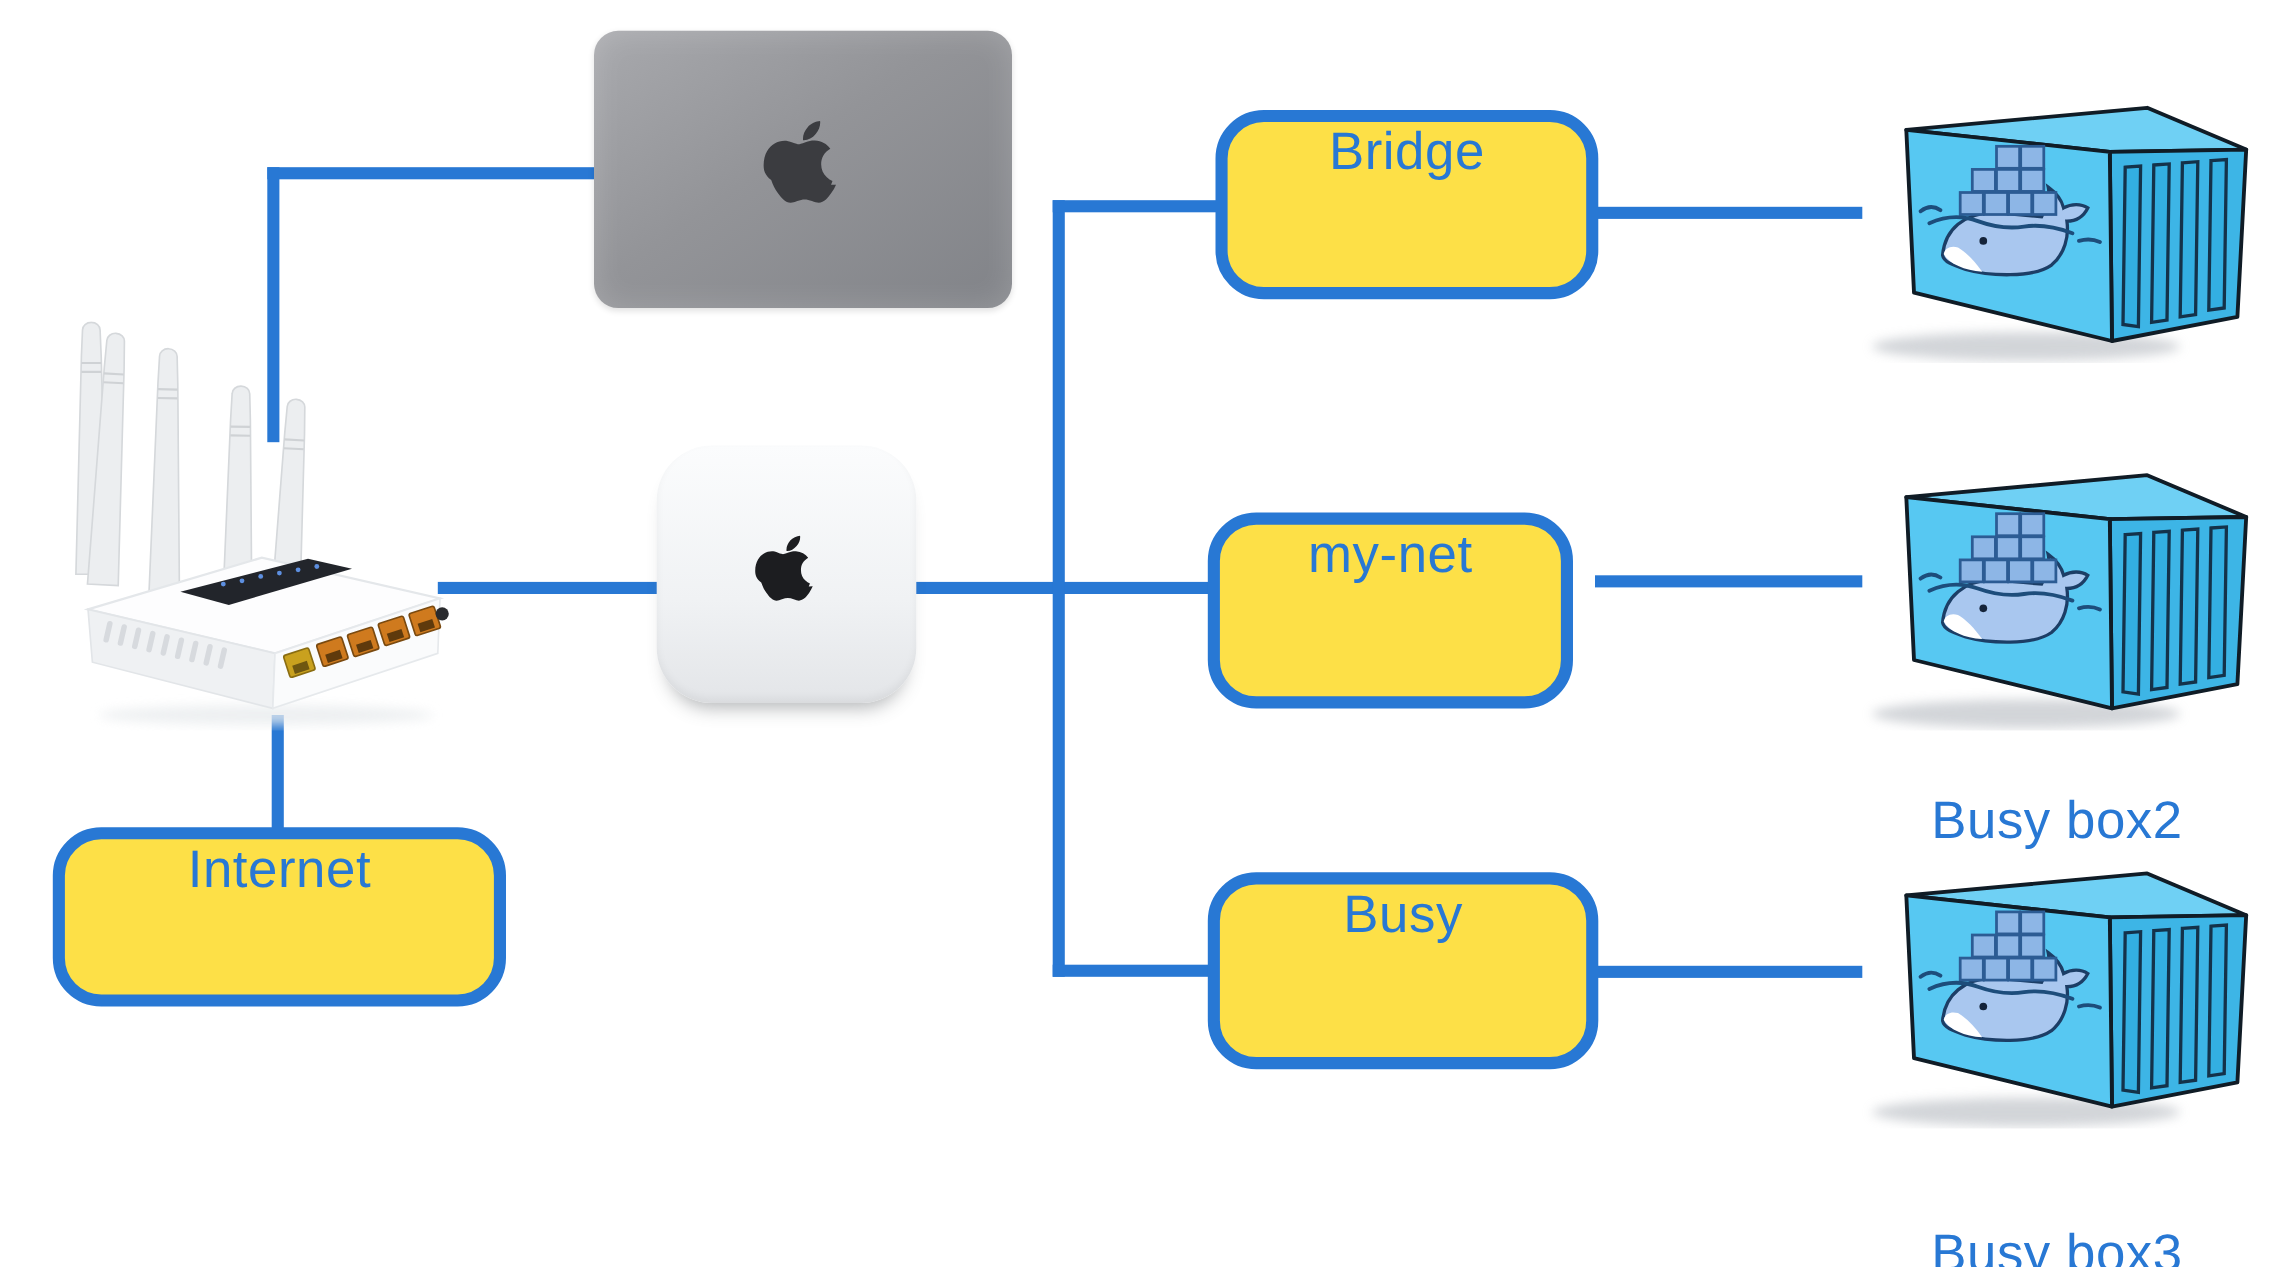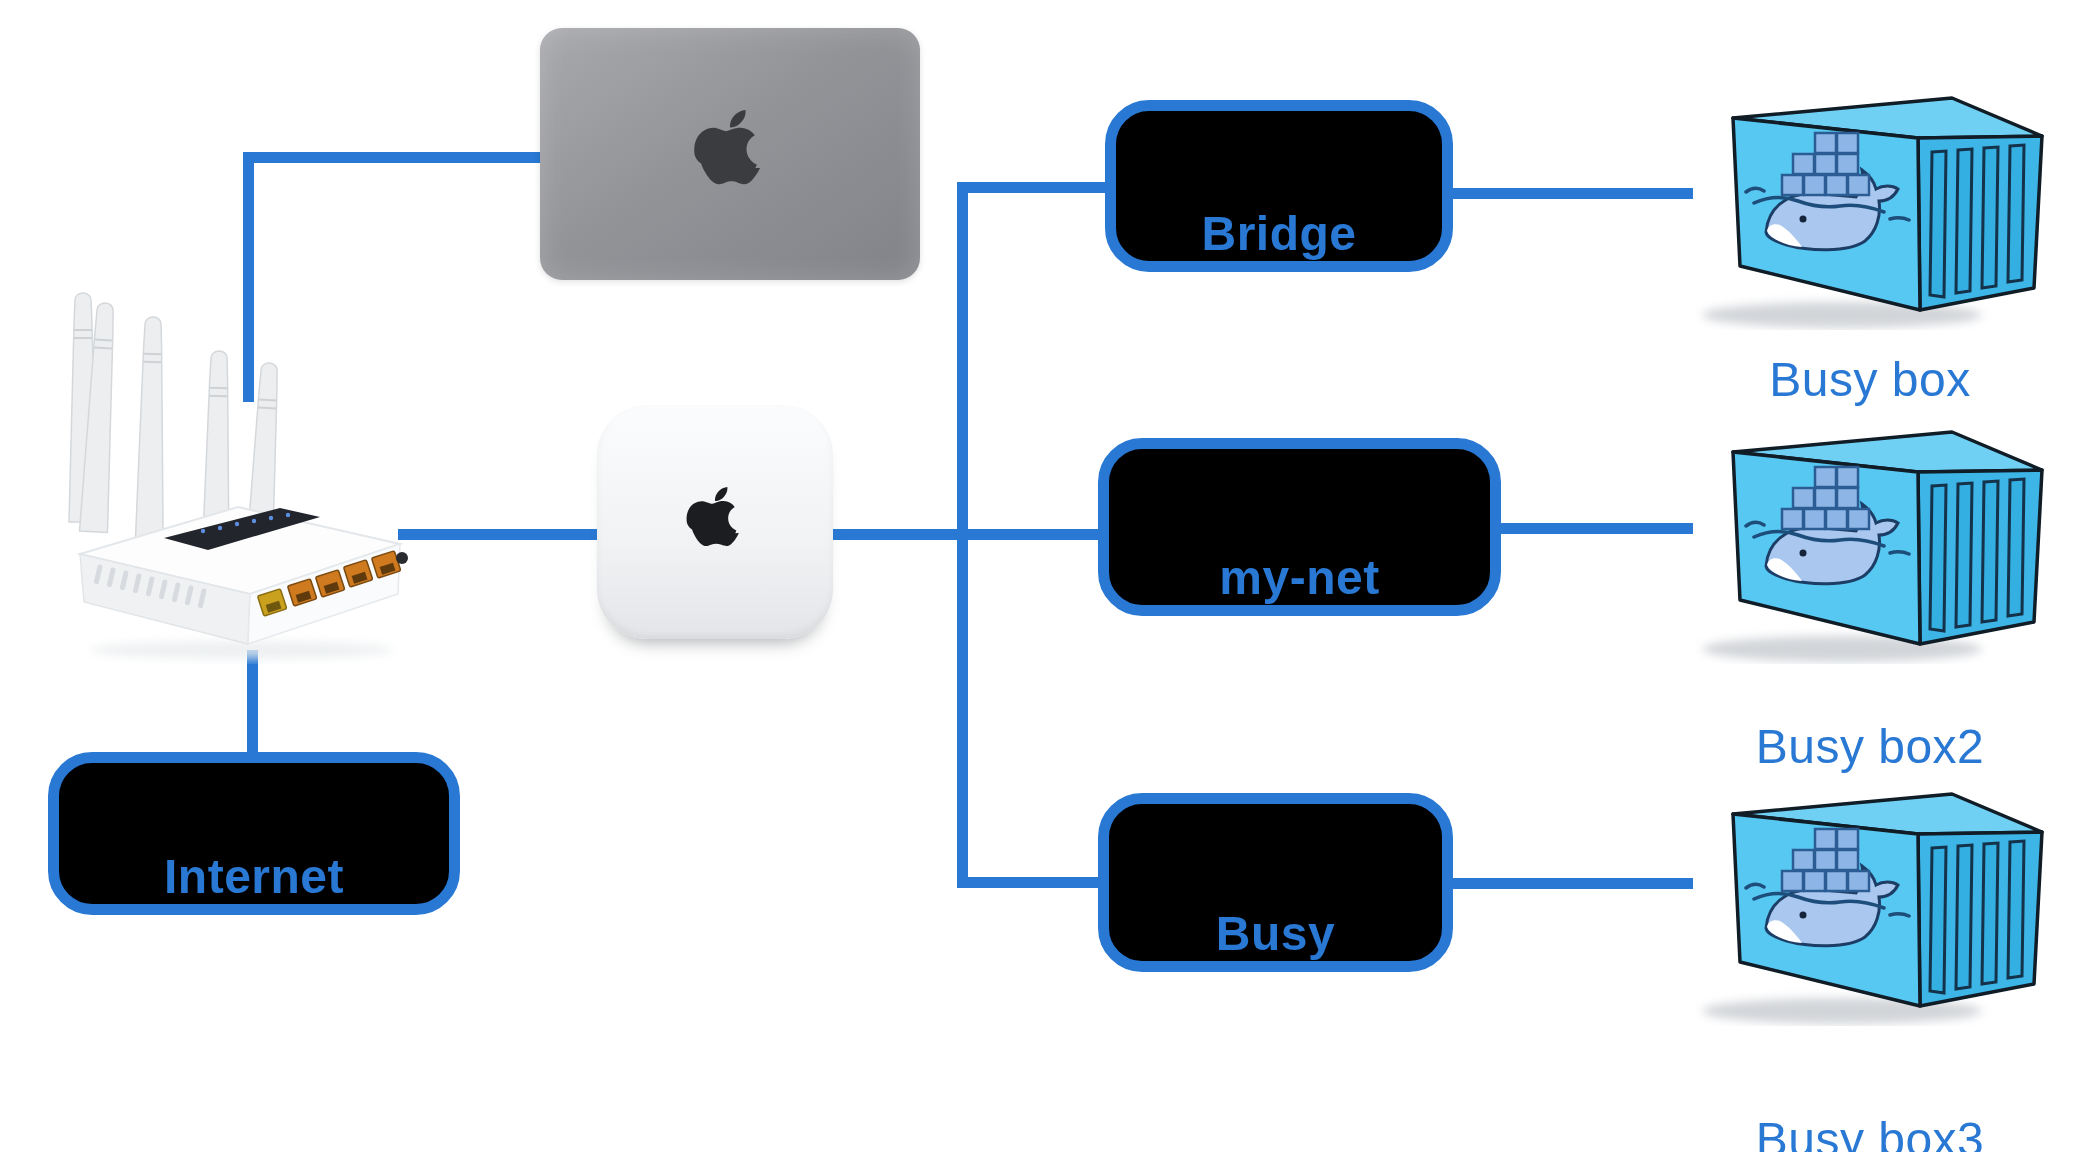--- a/index.html
+++ b/index.html
@@ -9,26 +9,26 @@
   html,body{margin:0;padding:0;background:#ffffff;}
   .canvas{
     position:relative;width:2082px;height:1152px;background:#ffffff;overflow:hidden;
     font-family:"Liberation Sans","DejaVu Sans",sans-serif;
   }
   
   .line{position:absolute;background:var(--accent);}
   
   .node{
     position:absolute;box-sizing:border-box;
-    border:11px solid var(--accent);border-radius:44px;background:#000000;
-    display:flex;align-items:flex-end;justify-content:center;
-    color:var(--accent);font-size:48px;font-weight:700;letter-spacing:0.5px;
+    border:11px solid var(--accent);border-radius:44px;background:#fde047;
+    display:flex;align-items:flex-start;justify-content:center;
+    color:var(--accent);font-size:48px;font-weight:400;letter-spacing:0.5px;
   }
   .node-bridge{left:1105px;top:100px;width:348px;height:172px;}
-  .node-mynet {left:1098px;top:438px;width:403px;height:178px;}
+  .node-mynet {left:1098px;top:466px;width:332px;height:178px;}
   .node-host  {left:1098px;top:793px;width:355px;height:179px;}
   .node-internet{left:48px;top:752px;width:412px;height:163px;}
   
   .macbook{
     position:absolute;left:540px;top:28px;width:380px;height:252px;border-radius:22px;
     background:linear-gradient(145deg,#a8a9ad 0%,#939498 45%,#818388 100%);
     box-shadow:inset 0 0 28px rgba(255,255,255,.18), 0 2px 6px rgba(0,0,0,.12);
     display:flex;align-items:center;justify-content:center;
   }
   .macbook .apple{width:78px;height:92px;fill:#3b3c40;}
@@ -202,17 +202,16 @@
   <svg class="container-art container-1" viewBox="0 0 360 240">
       <use href="#docker-box"></use>
     </svg>
   <svg class="container-art container-2" viewBox="0 0 360 240">
       <use href="#docker-box"></use>
     </svg>
   <svg class="container-art container-3" viewBox="0 0 360 240">
       <use href="#docker-box"></use>
     </svg>
 
-  <div class="container-label label-1">Busy box</div>
   <div class="container-label label-2">Busy box2</div>
   <div class="container-label label-3">Busy box3</div>
 
 </div>
 
 </body></html>

